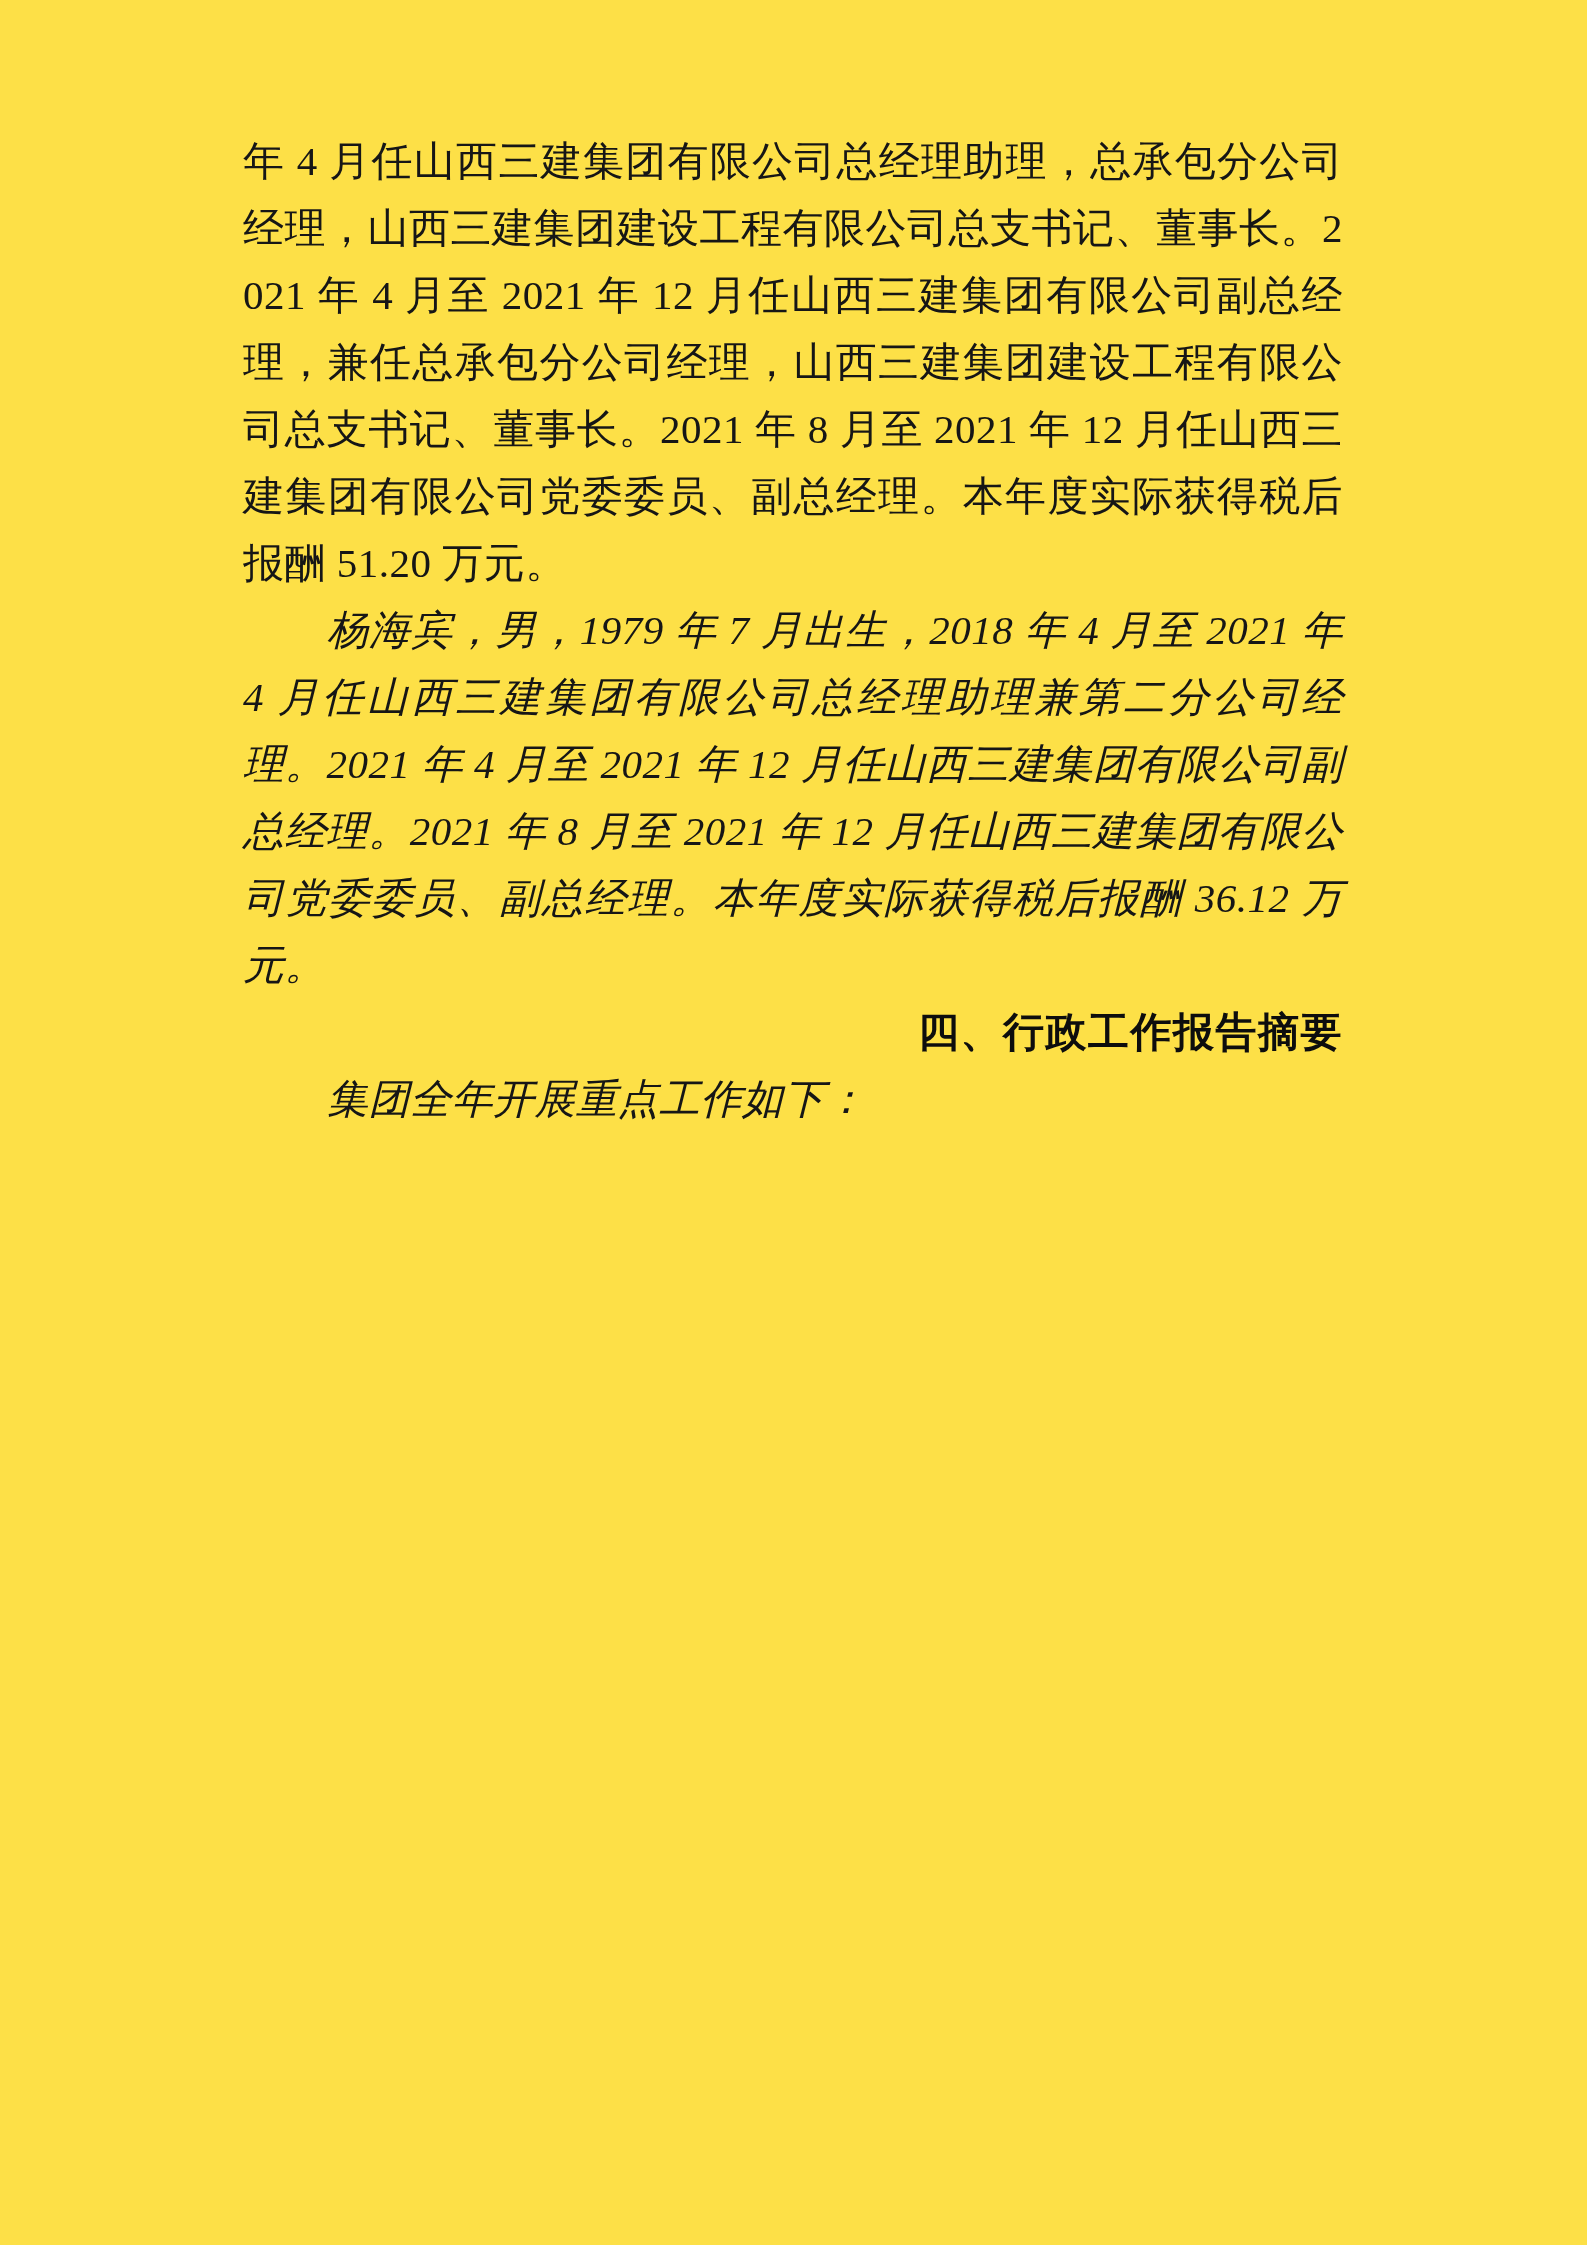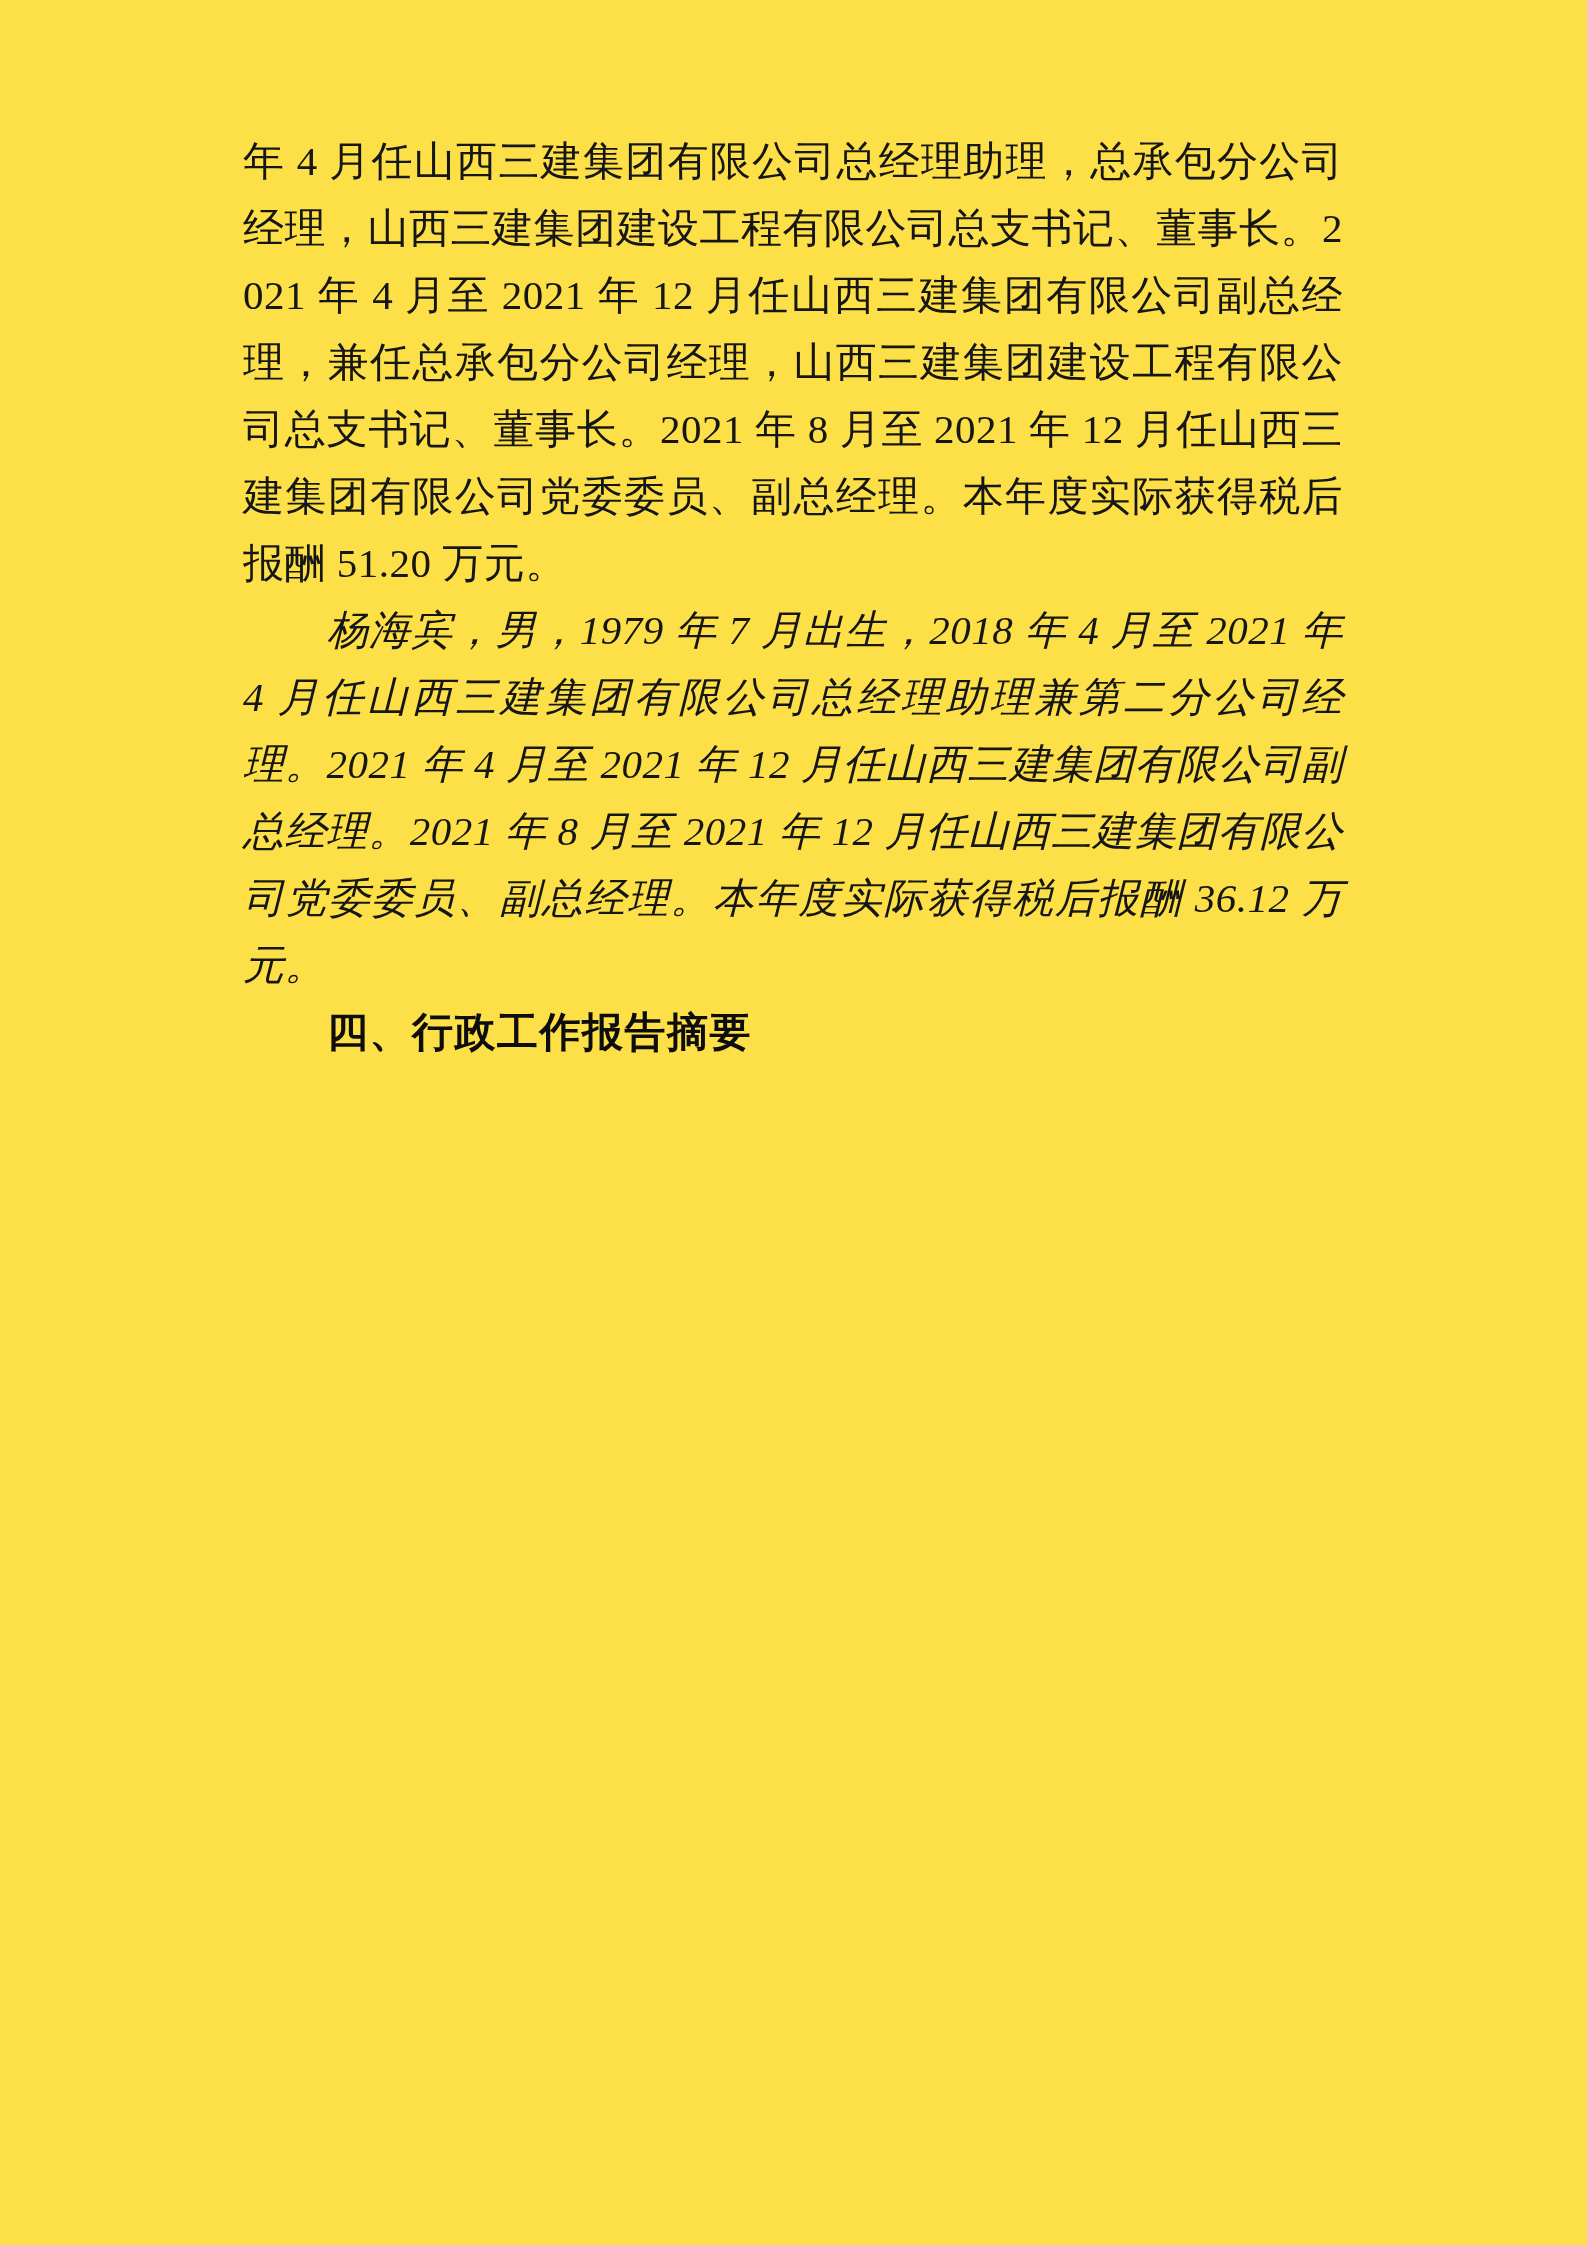--- a/index.html
+++ b/index.html
@@ -52,21 +52,21 @@
   
   .section-heading {
     font-family: "Liberation Sans", "DejaVu Sans", sans-serif;
     font-size: 41px;
     line-height: 67px;
     color: #0d0d0d;
     font-weight: bold;
     letter-spacing: 1.5px;
     text-indent: 84px;
     margin: 0;
-    text-align: left;
+    text-align: right;
   }
 
   
   .para.short {
     text-align: left;
     text-justify: auto;
   }
 </style>
 </head>
 <body>
@@ -74,15 +74,16 @@
 <div class="page">
   <div class="text-column">
 
     <p class="para cont">年 4 月任山西三建集团有限公司总经理助理，总承包分公司经理，山西三建集团建设工程有限公司总支书记、董事长。2021 年 4 月至 2021 年 12 月任山西三建集团有限公司副总经理，兼任总承包分公司经理，山西三建集团建设工程有限公司总支书记、董事长。2021 年 8 月至 2021 年 12 月任山西三建集团有限公司党委委员、副总经理。本年度实际获得税后报酬 51.20 万元。</p>
 
     <p class="para indent">杨海宾，男，1979 年 7 月出生，2018 年 4 月至 2021 年 4 月任山西三建集团有限公司总经理助理兼第二分公司经理。2021 年 4 月至 2021 年 12 月任山西三建集团有限公司副总经理。2021 年 8 月至 2021 年 12 月任山西三建集团有限公司党委委员、副总经理。本年度实际获得税后报酬 36.12 万元。</p>
 
     <h2 class="section-heading">四、行政工作报告摘要</h2>
 
 
+    <p class="para indent short">集团全年开展重点工作如下：</p>
 
   </div>
 </div>
 
 </body></html>

